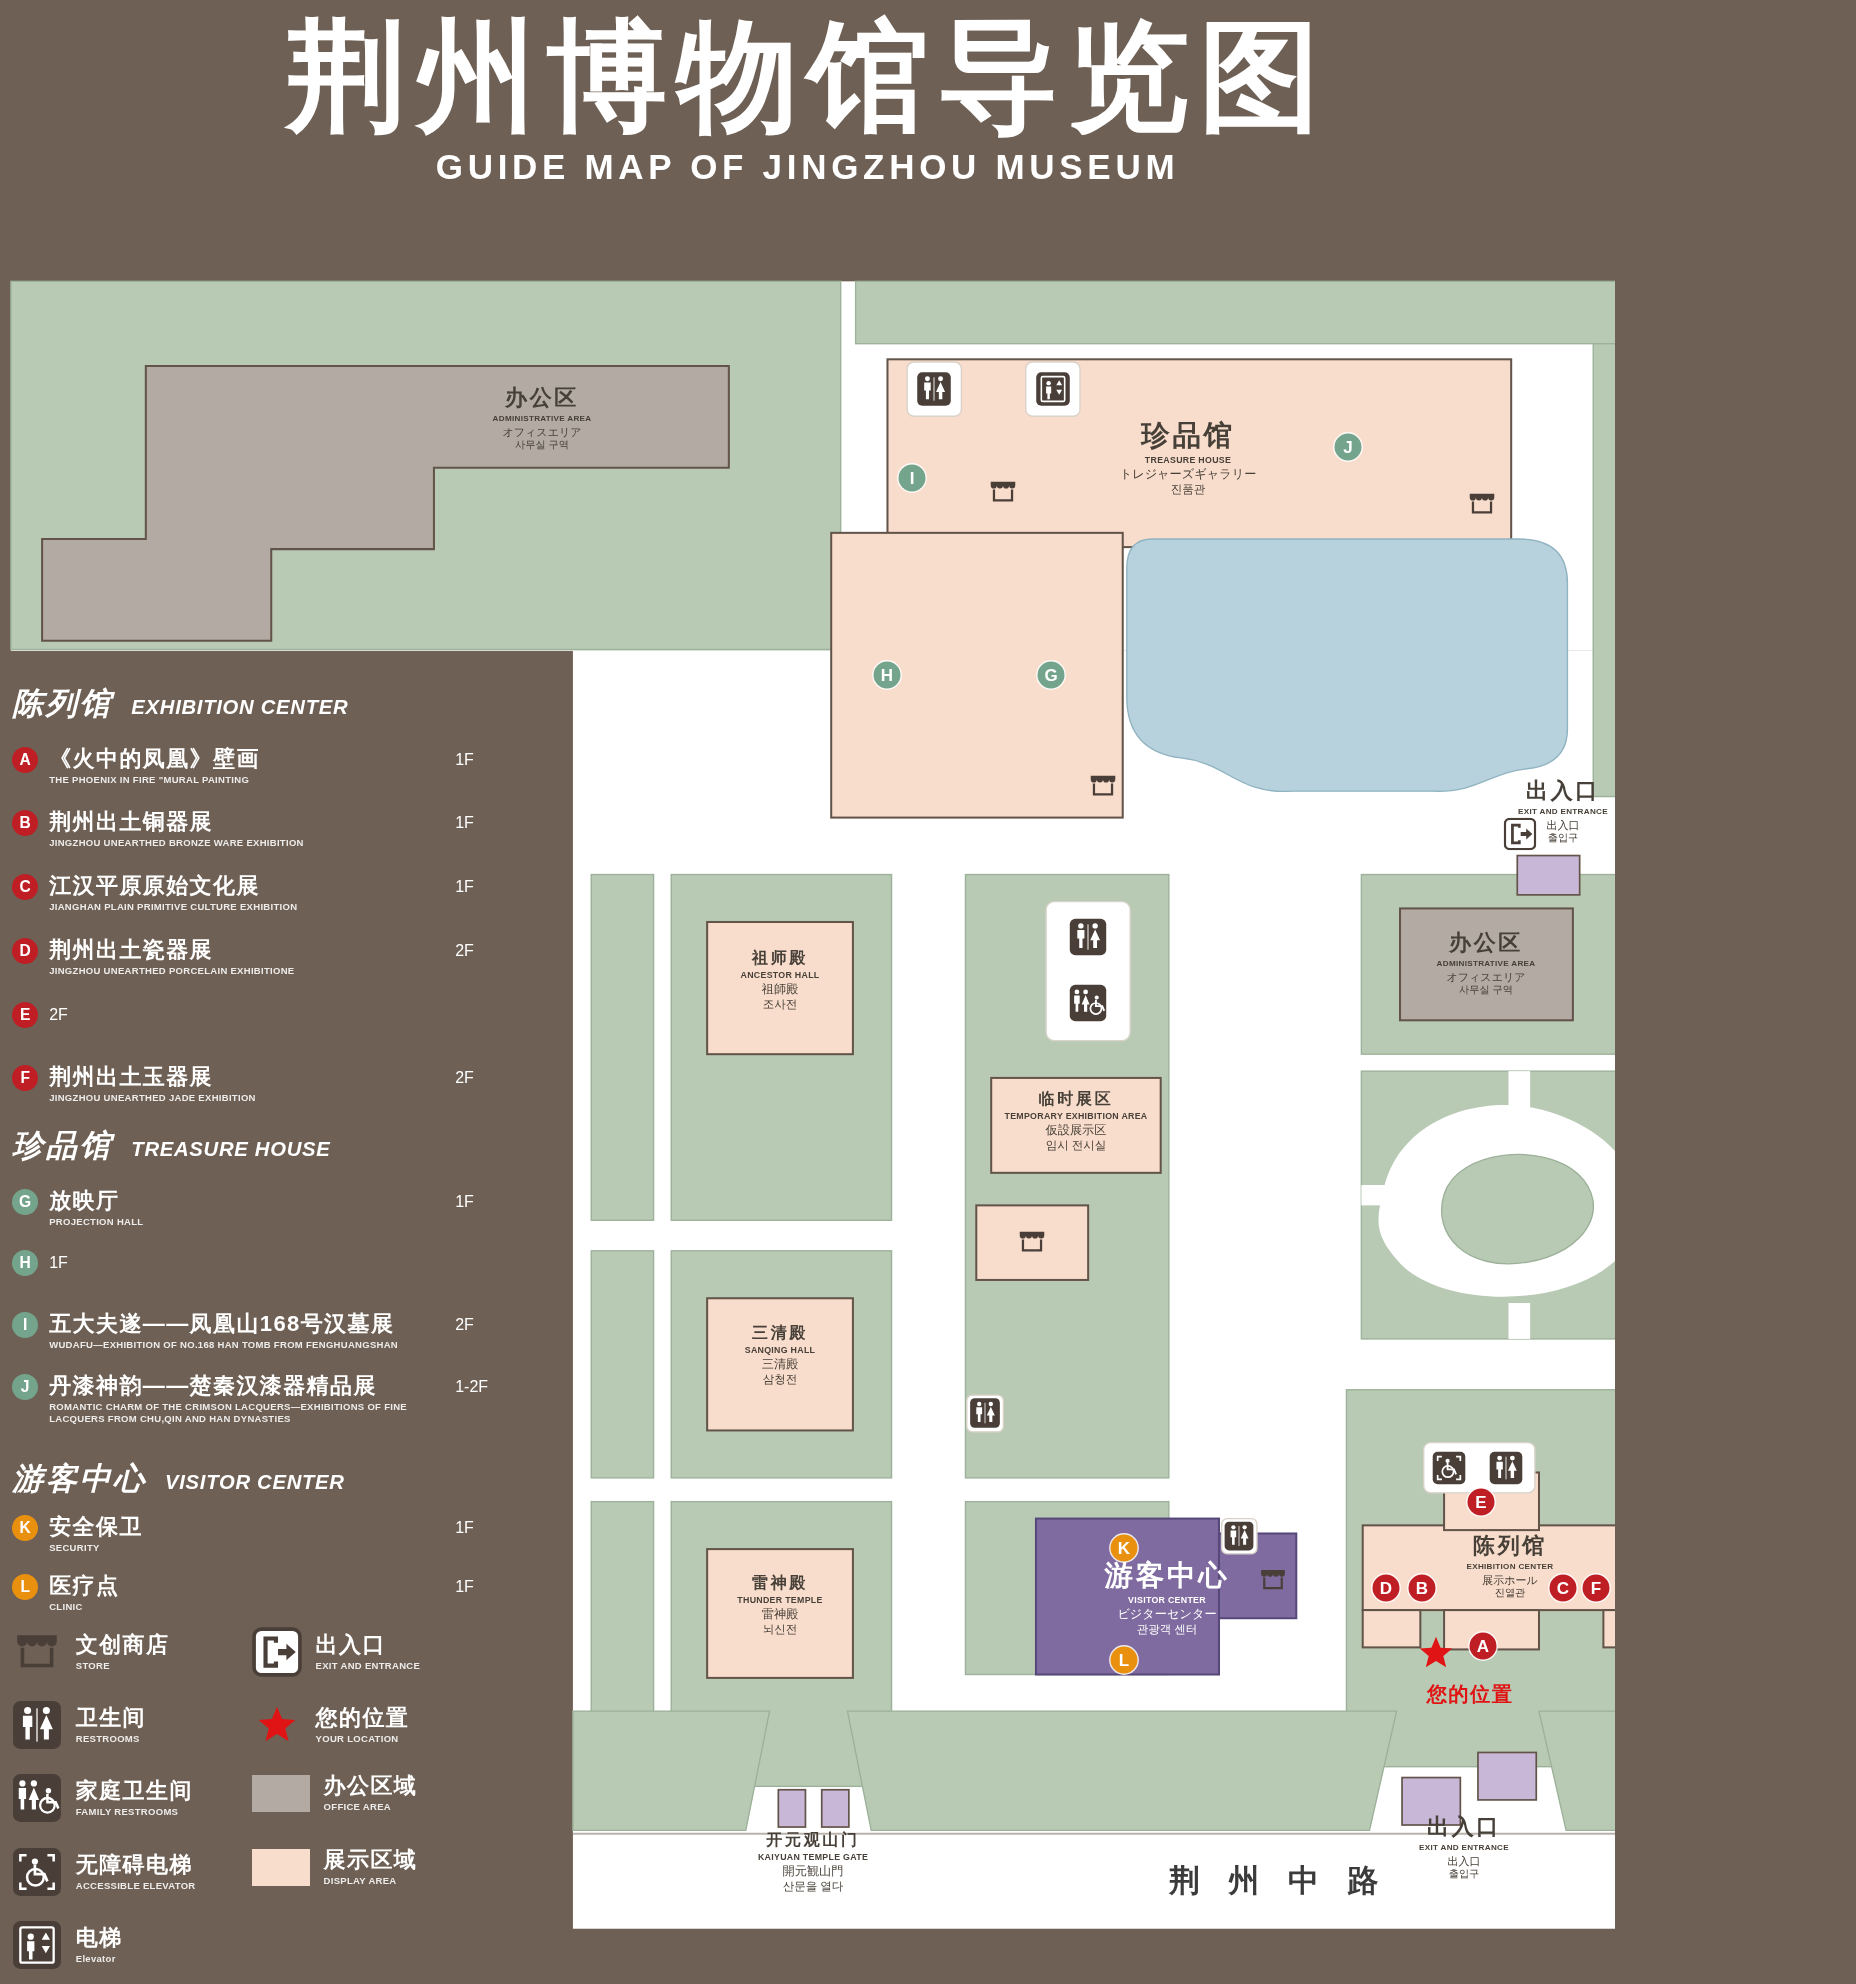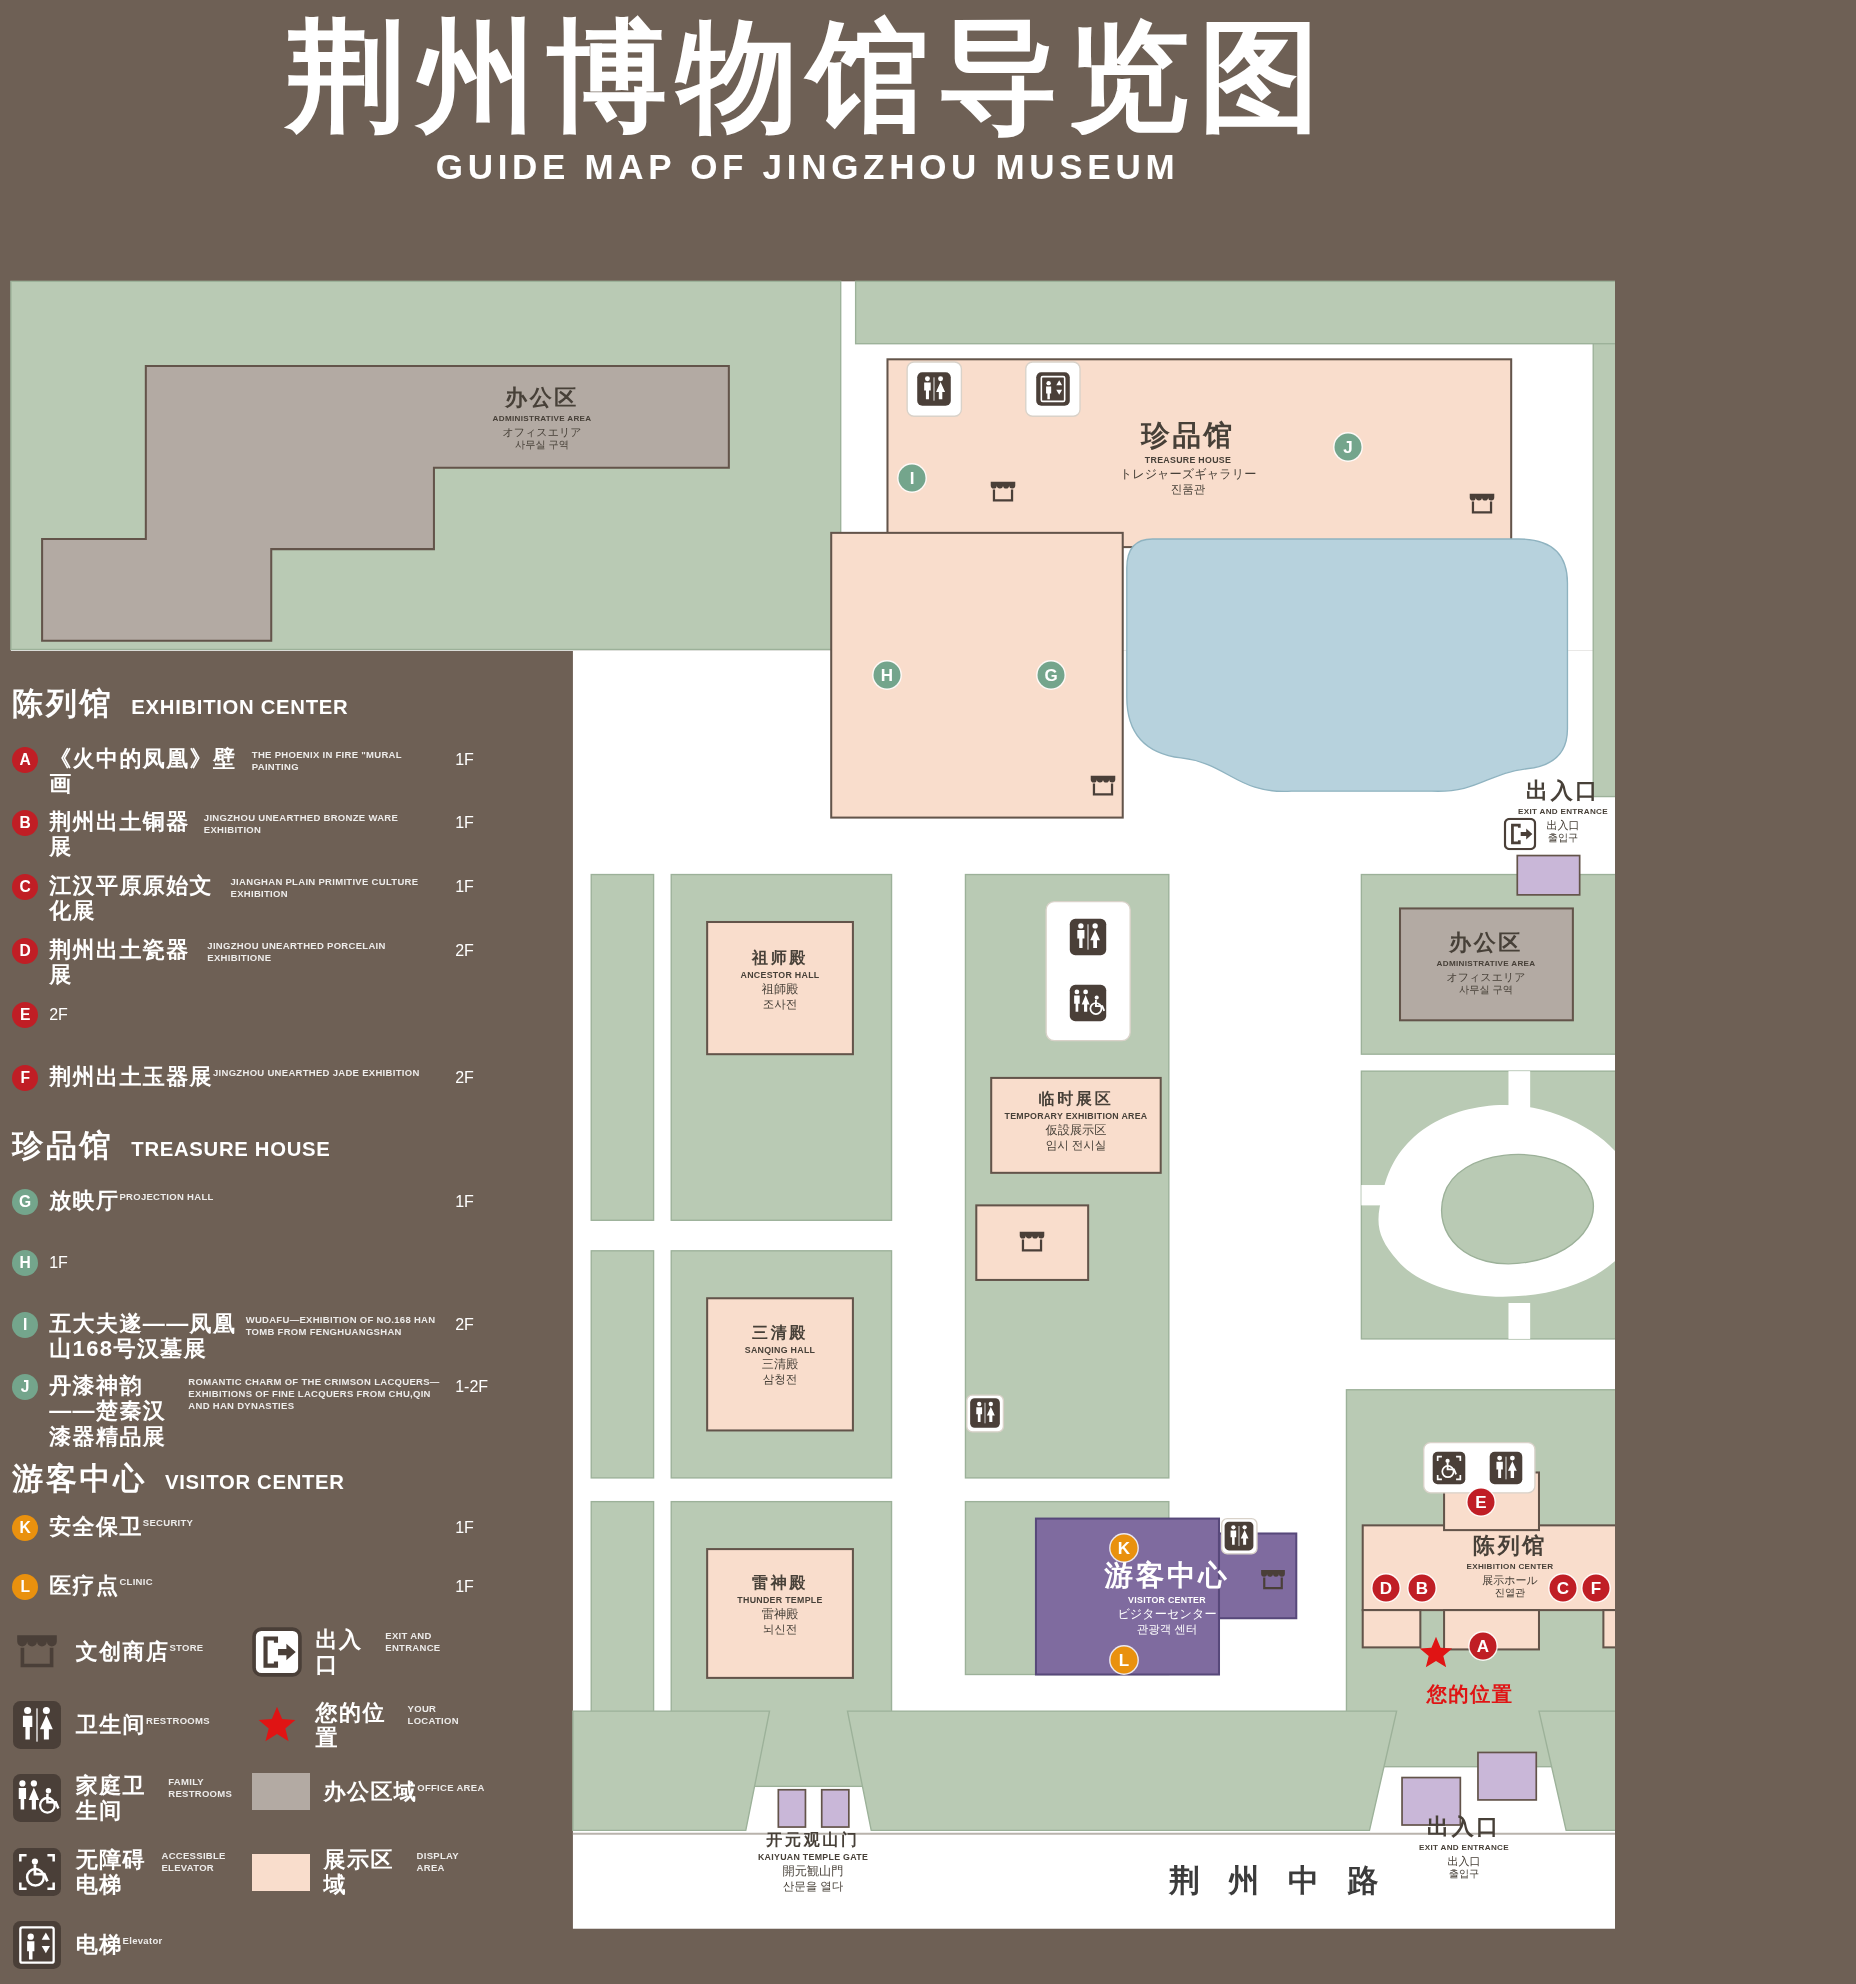--- a/index.html
+++ b/index.html
@@ -51,27 +51,27 @@
   .marker{position:absolute;width:27px;height:27px;transform:translate(-50%,-50%);
           border-radius:50%;color:#fff;font-weight:bold;font-size:17px;display:flex;
           align-items:center;justify-content:center;box-shadow:0 0 0 1.4px rgba(255,255,255,.85);}
   .m-red{background:var(--marker-red,#c01e25);}
   .m-green{background:var(--marker-green,#74a58c);}
   .m-orange{background:var(--marker-orange,#e9910e);}
   
   .micon{position:absolute;transform:translate(-50%,-50%);}
   .micon svg{width:100%;height:100%;display:block;}
   
-  .lg-h{position:absolute;left:12.2px;width:503px;color:#fff;white-space:nowrap;}
+  .lg-h{position:absolute;left:12.2px;width:503px;color:#fff;white-space:nowrap;font-style:italic;}
   .lg-h-zh{font-size:31px;font-weight:bold;letter-spacing:2.7px;}
   .lg-h-en{font-size:20.3px;font-weight:bold;margin-left:15px;letter-spacing:0.7px;}
   .lg-item{position:absolute;left:12.2px;width:503px;display:flex;align-items:flex-start;gap:11px;color:#fff;}
   .dot{width:26px;height:26px;border-radius:50%;flex:none;display:flex;align-items:center;
        justify-content:center;font-weight:bold;font-size:15.6px;color:#fff;margin-top:1.4px;}
-  .lg-texts{flex:1;min-width:0;display:flex;flex-direction:row;}
+  .lg-texts{flex:1;min-width:0;display:flex;flex-direction:column;}
   .lg-zh{font-size:22px;font-weight:bold;letter-spacing:1.4px;line-height:1.15;}
   .lg-en{font-size:9.5px;font-weight:bold;color:rgba(255,255,255,.88);margin-top:2.7px;
          letter-spacing:0.3px;max-width:380px;line-height:1.3;}
   .lg-floor{flex:none;width:60px;font-size:16px;line-height:28.5px;}
   .lg-sym{position:absolute;display:flex;align-items:center;gap:13.6px;color:#fff;width:237px;}
   .sym-icon{width:50px;height:50px;flex:none;display:flex;align-items:center;justify-content:center;}
   .sym-icon svg{width:100%;height:100%;}
   .sym-icon.small svg{width:42px;height:42px;}
   .swatch{width:58px;height:37px;flex:none;display:block;}
 </style>

